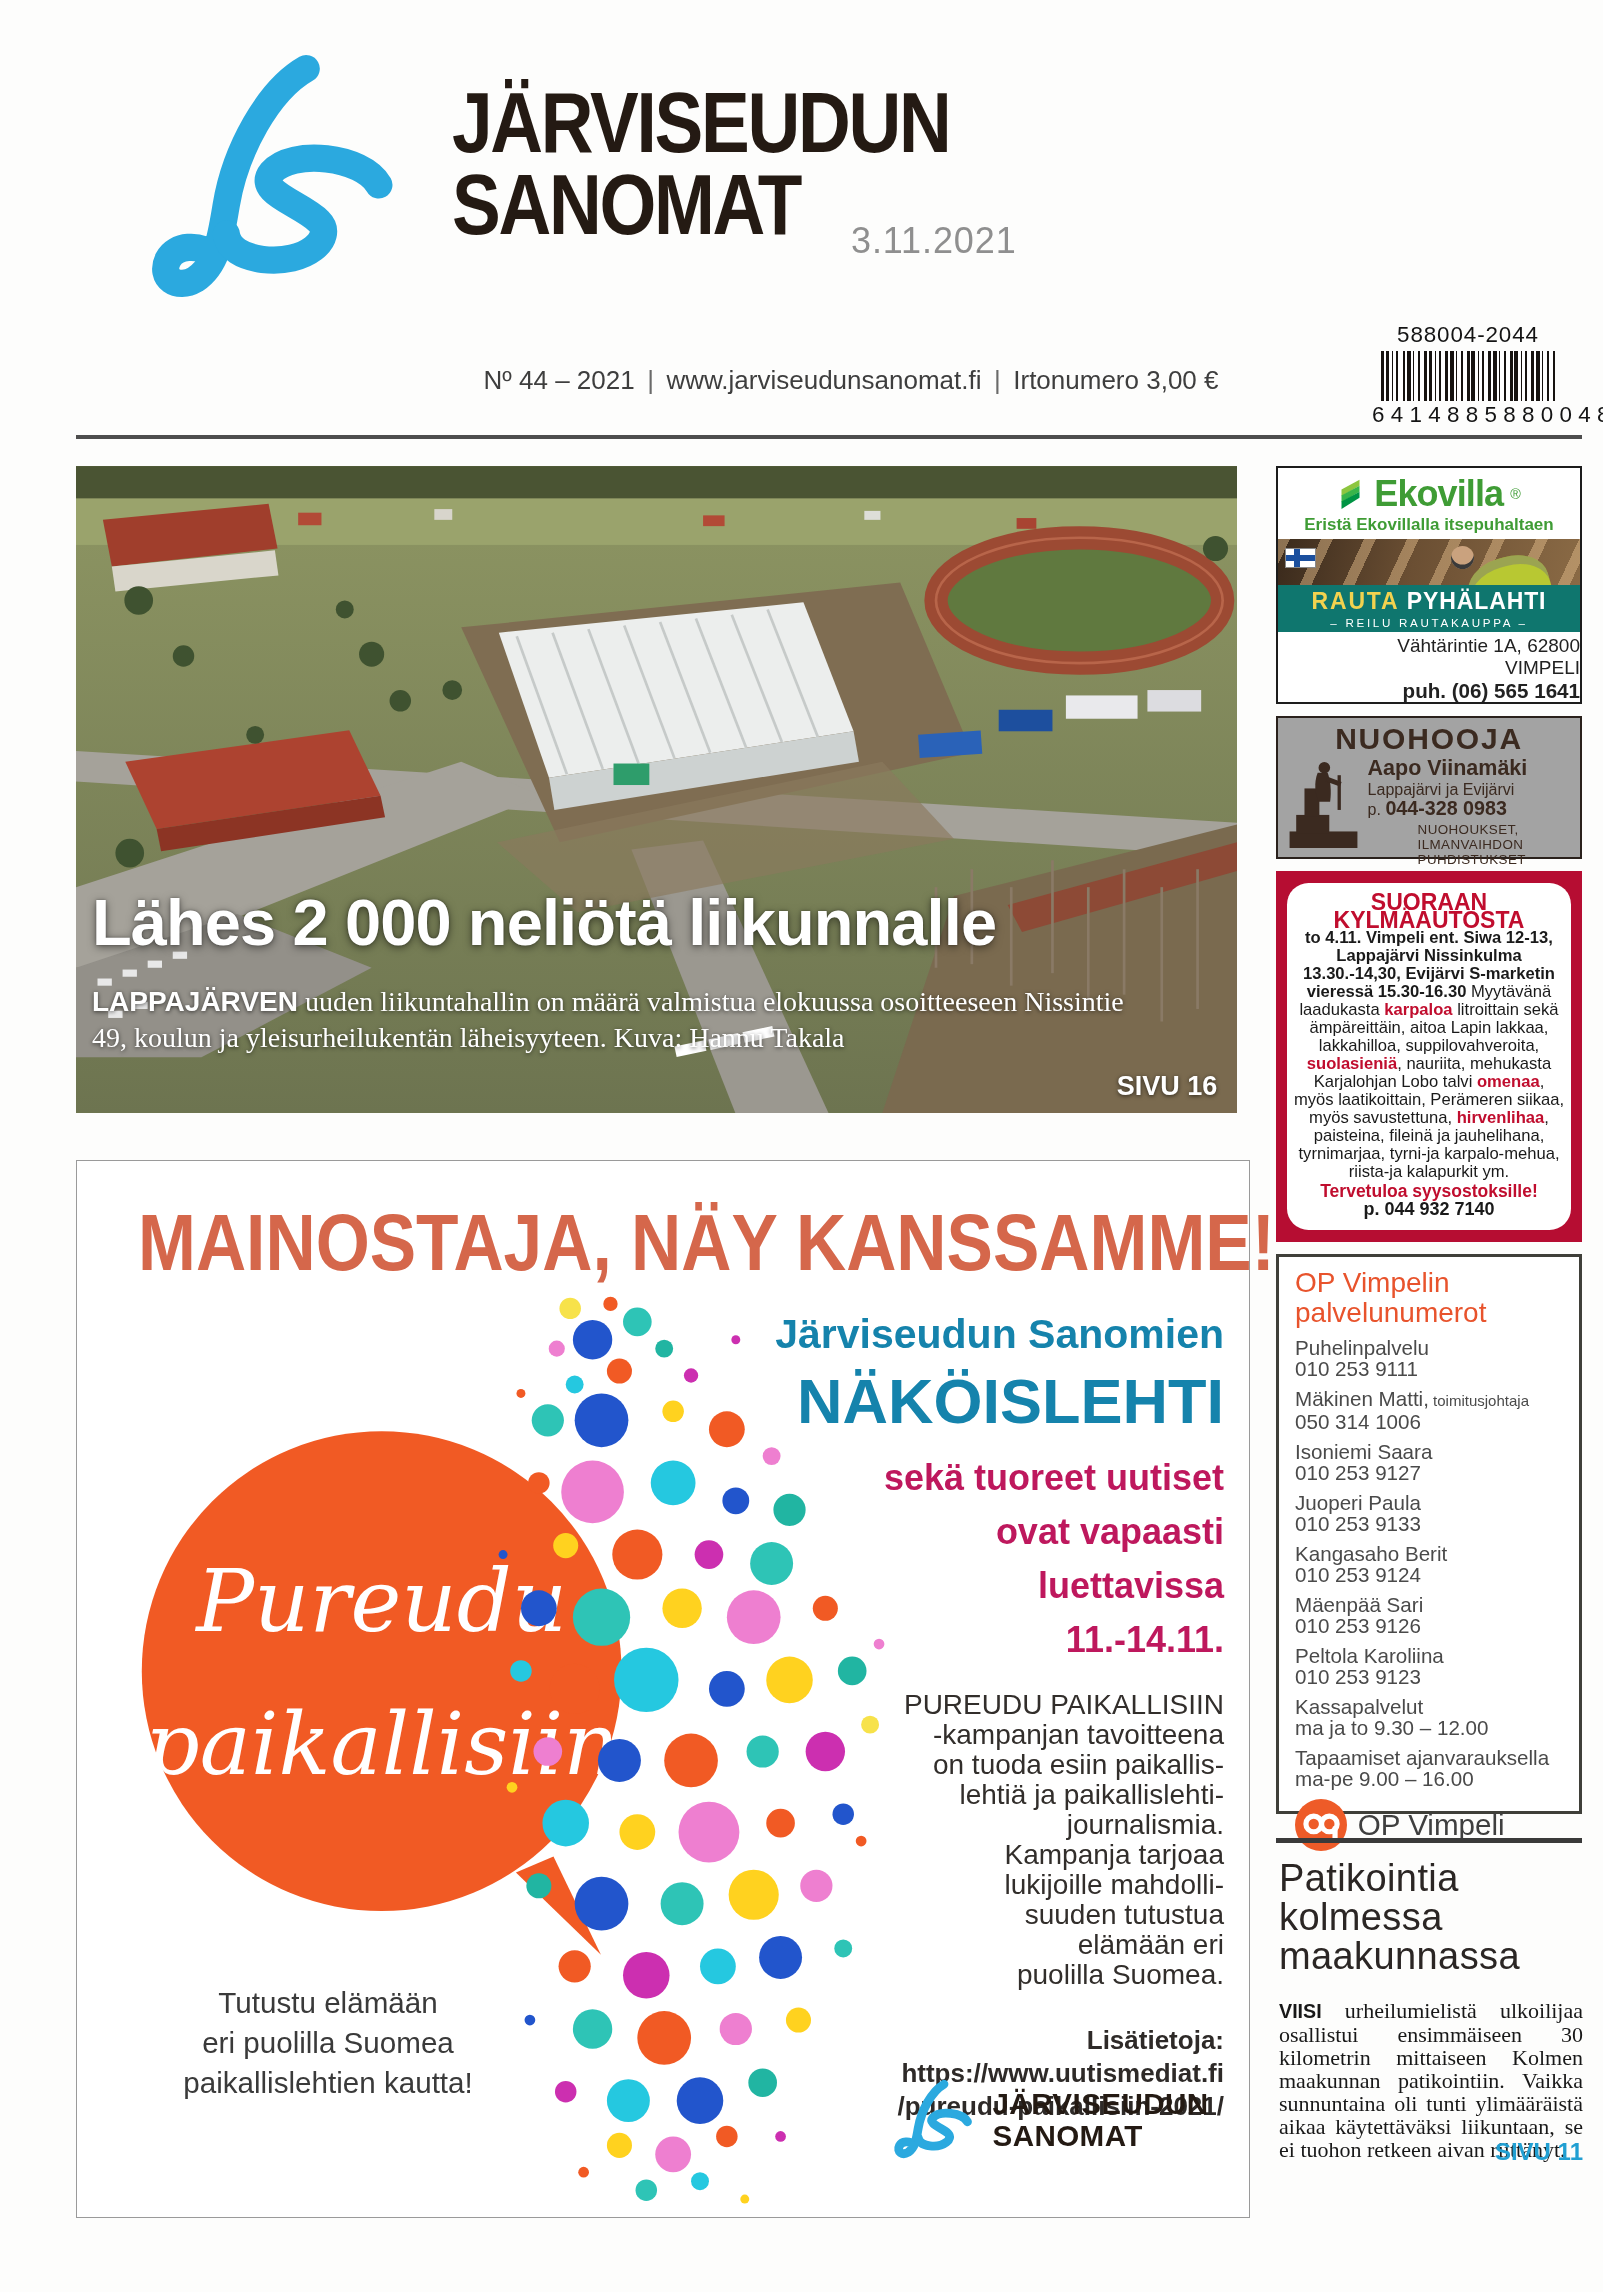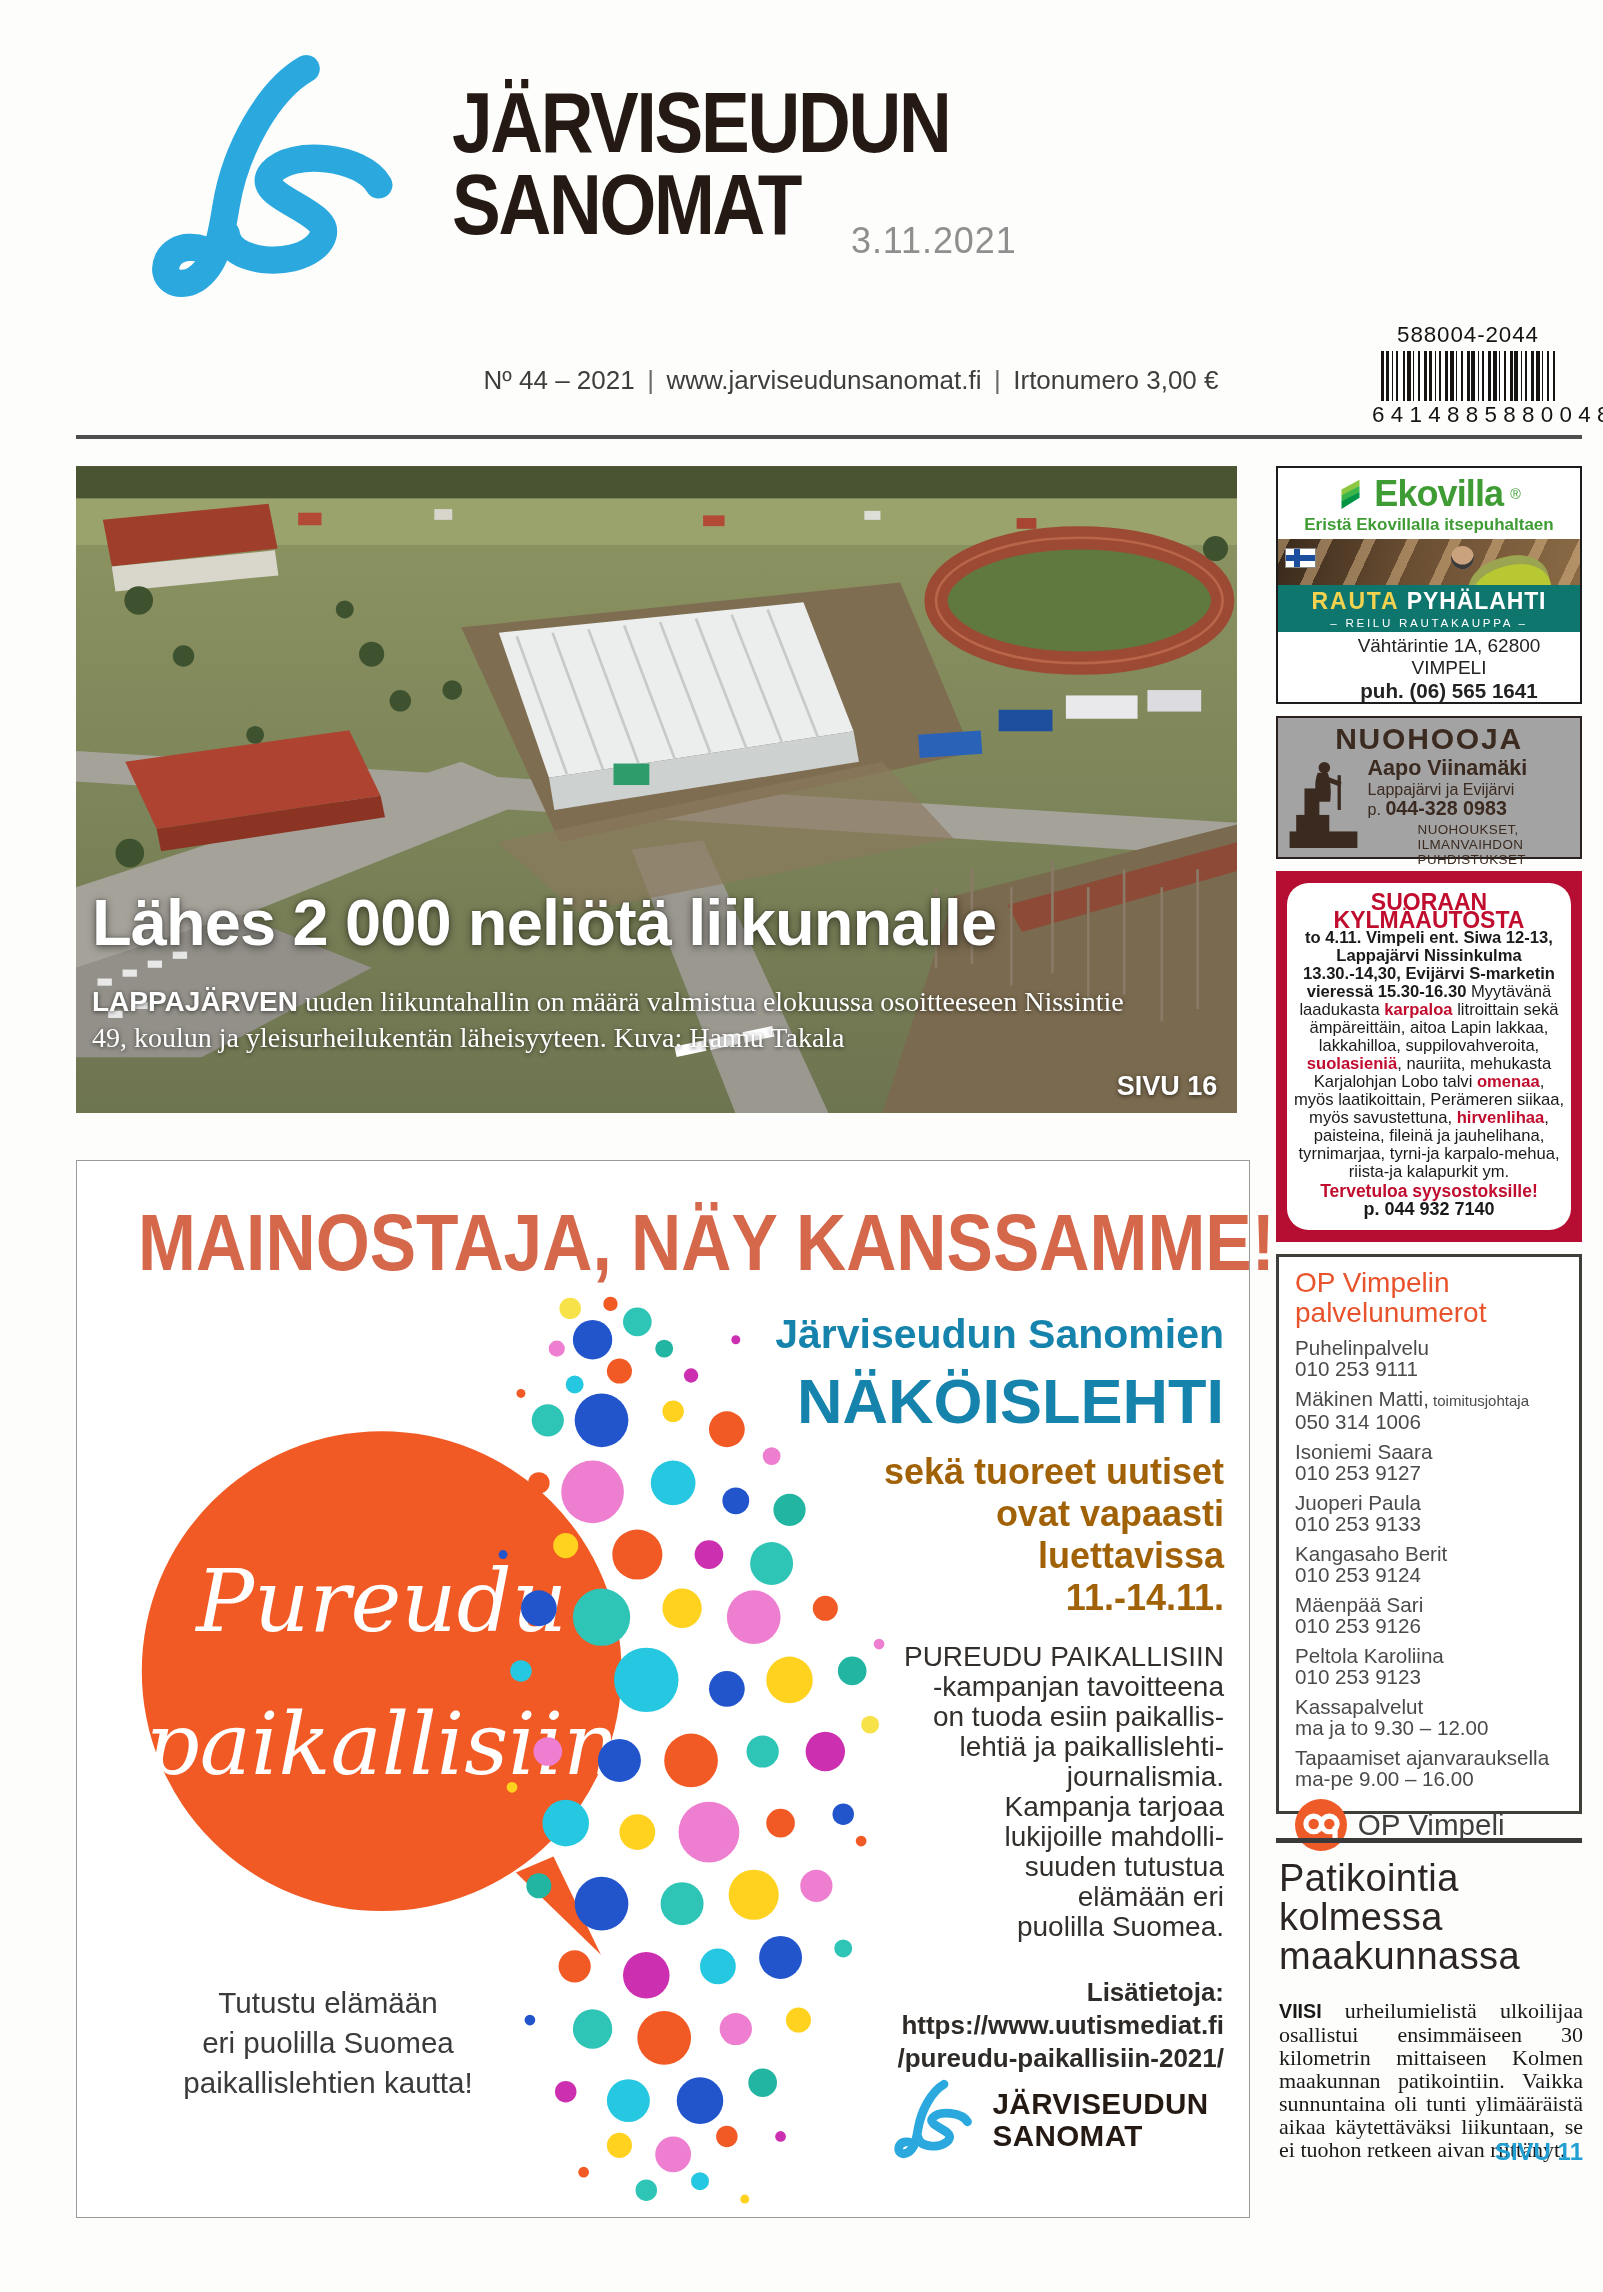--- a/index.html
+++ b/index.html
@@ -44,21 +44,21 @@
   .eko-vest{position:absolute;right:30px;top:18px;width:82px;height:59px;background:#b8c832;border-radius:46% 46% 32% 32%;transform:rotate(-16deg);box-shadow:inset 0 9px 0 rgba(120,120,120,.45);}
   .eko-head{position:absolute;right:106px;top:7.2px;width:23px;height:23px;background:#caa27e;border-radius:50%;box-shadow:inset 0 -4.5px 0 #3a3a3a;}
   .eko-flag{position:absolute;left:7.2px;top:9px;width:29px;height:18px;
     background:linear-gradient(#fff,#fff);overflow:hidden;border:0.9px solid #888;}
   .eko-flag:before{content:"";position:absolute;left:8px;top:0;width:6.3px;height:18px;background:#1b4f9e;}
   .eko-flag:after{content:"";position:absolute;left:0;top:6.3px;width:29px;height:5.4px;background:#1b4f9e;}
   .eko-banner{background:#0f766e;color:#fff;text-align:center;padding:2.7px 0 3.6px 0;}
   .eko-banner .w1{color:#f2d24f;font-weight:bold;font-size:23px;letter-spacing:1.8px;}
   .eko-banner .w2{color:#fff;font-weight:bold;font-size:23px;letter-spacing:0.9px;}
   .eko-banner .sub{font-size:11.6px;letter-spacing:2.7px;margin-top:0.9px;}
-  .eko-address{text-align:center;font-size:19px;color:#222;padding-top:2.7px;line-height:22.4px;padding-left:40px;}
+  .eko-address{text-align:right;font-size:19px;color:#222;padding-top:2.7px;line-height:22.4px;padding-left:40px;}
   .eko-address .ph{font-weight:bold;font-size:20.6px;}
   #ad-nuo{top:716px;height:143px;border:2.7px solid #2a211c;background:#a3a3a3;color:#3b2a20;padding:3.6px 7.2px;}
   .nuo-title{text-align:center;font-size:30px;font-weight:bold;letter-spacing:1.8px;}
   .nuo-row{display:flex;margin-top:1.8px;}
   .nuo-fig{width:77px;height:91px;flex:none;}
   .nuo-col{margin-left:5.4px;line-height:1.08;}
   .nuo-name{font-size:21.5px;font-weight:bold;}
   .nuo-area{font-size:16px;}
   .nuo-phone{font-size:16px;}
   .nuo-phone b{font-size:19.7px;}
@@ -88,21 +88,21 @@
   .hike-ref{text-align:right;font-weight:bold;font-size:24px;color:#219fd2;margin-top:-23px;}
   
   #promo{left:76px;top:1160px;width:1174px;height:1058px;border:1.8px solid #9a9a9a;box-sizing:border-box;background:#fff;}
   .promo-head{position:absolute;left:61px;top:36px;font-size:79px;font-weight:bold;color:#d5674b;
     transform:scaleX(.88);transform-origin:left top;white-space:nowrap;letter-spacing:0;}
   #bubble-svg{position:absolute;left:18px;top:264px;width:627px;height:537px;}
   #map-svg{position:absolute;left:390px;top:125px;width:466px;height:931px;z-index:1;}
   .promo-right{position:absolute;right:25px;top:150px;width:582px;text-align:right;z-index:2;}
   .pr-brand{font-size:41px;font-weight:bold;color:#1583ac;}
   .pr-product{font-size:63px;font-weight:bold;color:#1583ac;margin-top:7.2px;letter-spacing:0;}
-  .pr-sub{font-size:36px;font-weight:bold;color:#a16207;line-height:42px;margin-top:14.3px;}
+  .pr-sub{font-size:36px;font-weight:bold;color:#be185d;line-height:54px;margin-top:14.3px;}
   .pr-body{font-size:28px;color:#322e2b;line-height:30px;margin-top:23px;}
   .pr-info{font-size:26px;font-weight:bold;color:#2e2a28;line-height:33px;margin-top:34px;}
   .promo-cta{position:absolute;left:54px;top:822px;width:394px;text-align:center;
     font-size:29.6px;color:#3a3a3a;line-height:40px;}
   .promo-logo-row{position:absolute;left:797px;top:915px;display:flex;align-items:center;gap:12.5px;z-index:2;}
   .promo-logo-row svg{width:106px;height:88px;flex:none;}
   .plr-text{font-size:29.6px;font-weight:bold;color:#241a13;line-height:32px;letter-spacing:0.4px;}
 </style>
 </head>
 <body>

